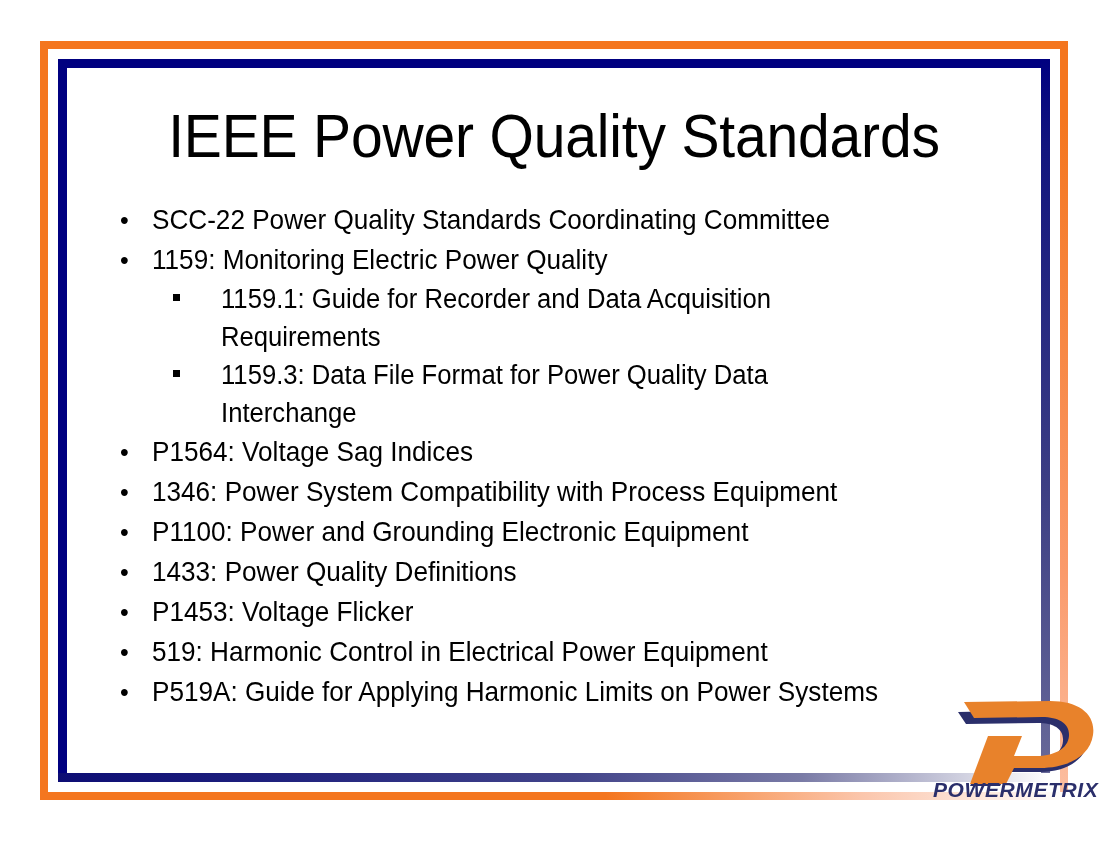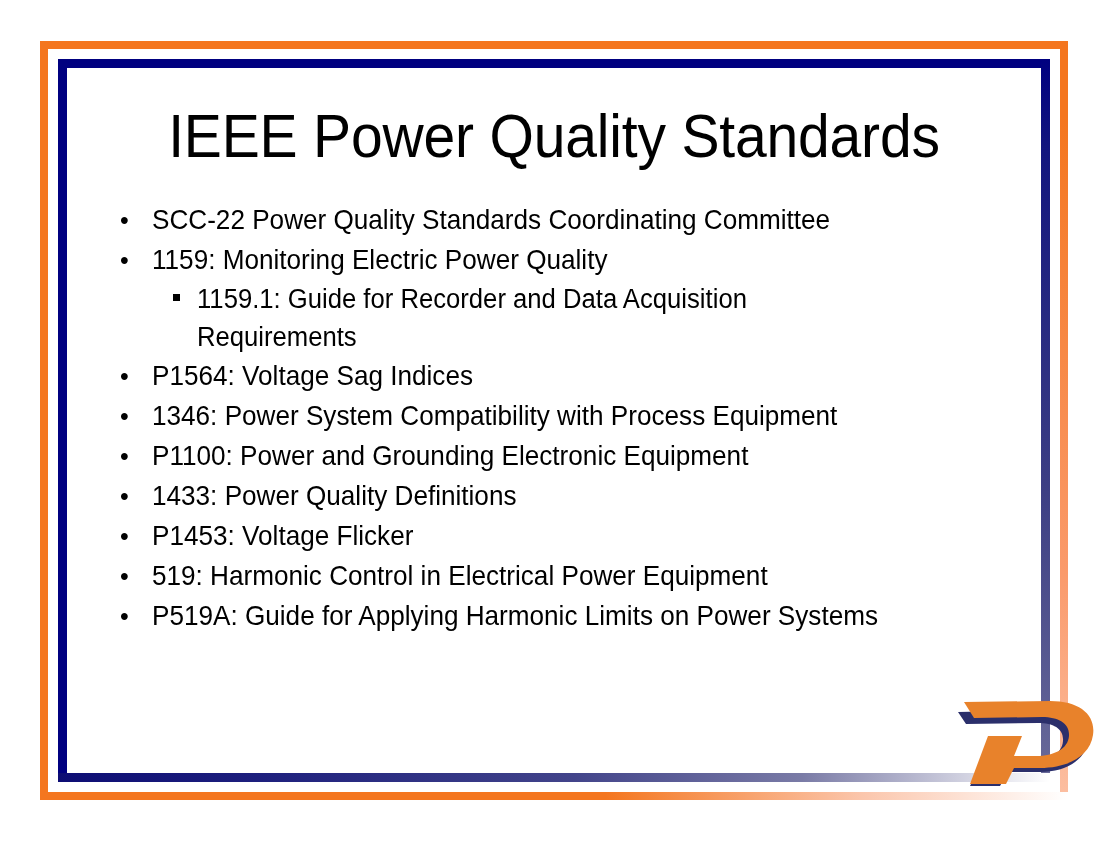--- a/index.html
+++ b/index.html
@@ -134,20 +134,21 @@
     line-height: 40px;
     white-space: nowrap;
     transform: scaleX(0.95);
     transform-origin: left center;
   }
 
   
   .lvl2 {
     padding-left: 104px;
     min-height: 38px;
+    gap: 24px;
   }
   .lvl2 .marker {
     width: 26px;
     flex: 0 0 26px;
     line-height: 38px;
     text-align: left;
     padding-left: 2px;
     box-sizing: border-box;
   }
   .lvl2 .marker .sq {
@@ -219,20 +220,24 @@
           <div class="text">SCC-22 Power Quality Standards Coordinating Committee</div>
         </div>
         <div class="bullet-row lvl1">
           <div class="marker">•</div>
           <div class="text">1159: Monitoring Electric Power Quality</div>
         </div>
         <div class="bullet-row lvl2">
           <div class="marker"><span class="sq"></span></div>
           <div class="text wrap">1159.1: Guide for Recorder and Data Acquisition Requirements</div>
         </div>
+        <div class="bullet-row lvl2">
+          <div class="marker"><span class="sq"></span></div>
+          <div class="text wrap">1159.3: Data File Format for Power Quality Data Interchange</div>
+        </div>
         <div class="bullet-row lvl1">
           <div class="marker">•</div>
           <div class="text">P1564: Voltage Sag Indices</div>
         </div>
         <div class="bullet-row lvl1">
           <div class="marker">•</div>
           <div class="text">1346: Power System Compatibility with Process Equipment</div>
         </div>
         <div class="bullet-row lvl1">
           <div class="marker">•</div>
@@ -260,15 +265,16 @@
 
   <div class="logo">
     <svg width="175" height="100" viewBox="0 0 175 100">
 
       <path d="M28 22 L118 20 C146 19 160 32 158 50 C156 70 136 82 110 82 L78 82 L70 96 L40 96 L52 72 L100 72 C118 72 132 64 133 51 C134 39 124 33 108 33 L36 34 Z" fill="#2B2F6B"></path>
 
       <path d="M34 12 L120 11 C150 11 166 25 163 45 C160 66 138 78 110 78 L84 78 L76 94 L40 94 L58 46 L92 46 L84 66 L106 66 C124 66 138 59 139 46 C140 34 129 27 112 27 L44 28 Z" fill="#E8822B"></path>
 
       <path d="M60 40 L96 40 L92 50 L56 50 Z" fill="#FFFFFF" opacity="0"></path>
     </svg>
+    <div class="logo-word">POWERMETRIX</div>
   </div>
 
 </div>
 
 </body></html>

